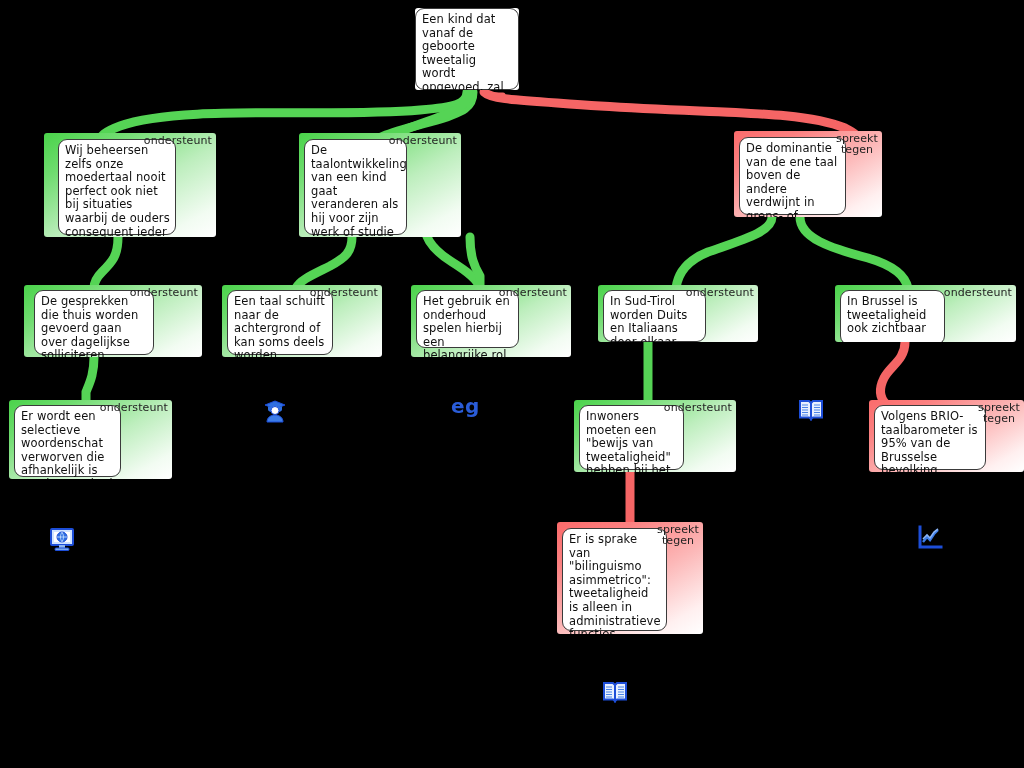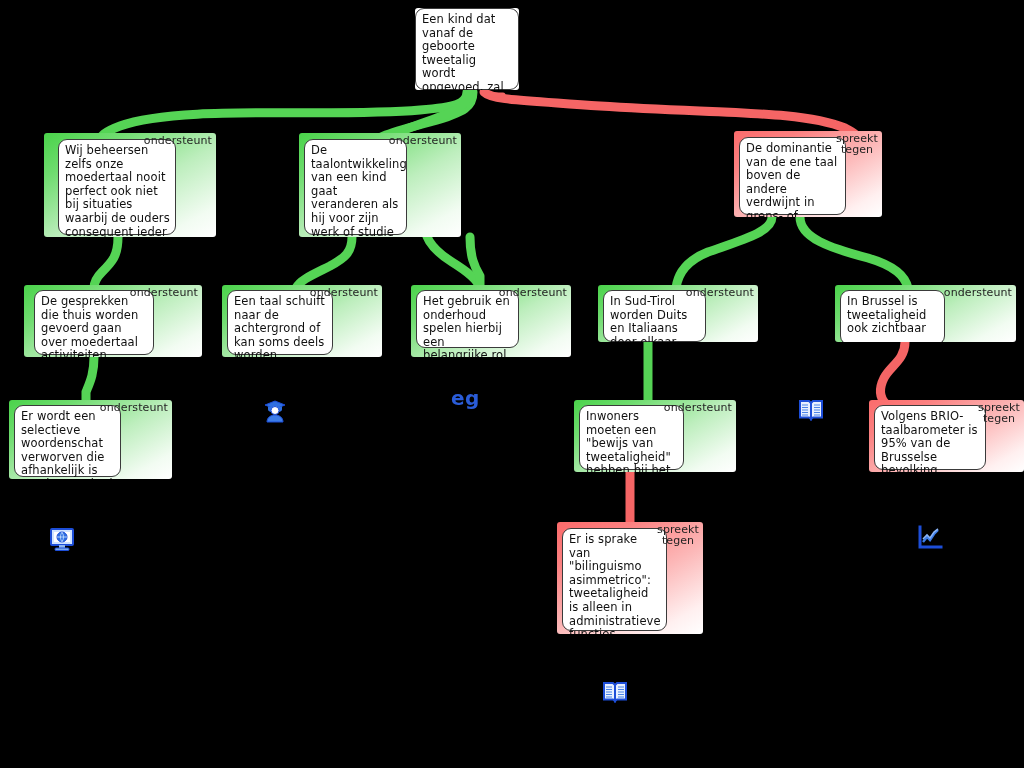--- a/index.html
+++ b/index.html
@@ -120,21 +120,21 @@
     <div class="tag">ondersteunt</div>
   </div>
 
   <div class="node red" style="left:734px;top:131px;width:148px;height:86px;">
     <div class="inner" style="left:5px;top:6px;width:107px;height:78px;">De dominantie van de ene taal boven de andere verdwijnt in grens- of tweetalige gebieden</div>
     <div class="tag">spreekt
 tegen</div>
   </div>
 
   <div class="node green" style="left:24px;top:285px;width:178px;height:72px;">
-    <div class="inner" style="left:10px;top:5px;width:120px;height:65px;">De gesprekken die thuis worden gevoerd gaan over moedertaal activiteiten</div>
+    <div class="inner" style="left:10px;top:5px;width:120px;height:65px;">De gesprekken die thuis worden gevoerd gaan over dagelijkse solliciteren</div>
     <div class="tag">ondersteunt</div>
   </div>
 
   <div class="node green" style="left:222px;top:285px;width:160px;height:72px;">
     <div class="inner" style="left:5px;top:5px;width:106px;height:65px;">Een taal schuift naar de achtergrond of kan soms deels worden vergeten</div>
     <div class="tag">ondersteunt</div>
   </div>
 
   <div class="node green" style="left:411px;top:285px;width:160px;height:72px;">
     <div class="inner" style="left:5px;top:5px;width:103px;height:58px;">Het gebruik en onderhoud spelen hierbij een belangrijke rol</div>
@@ -186,21 +186,21 @@
 
   <div class="srcicon" style="left:262px;top:398px;">
     <svg width="26" height="26" viewBox="0 0 26 26" xmlns="http://www.w3.org/2000/svg">
       <path d="M3 7 L13 3 L23 7 L13 11 Z" fill="#2f6fe0" stroke="#1d4ed8" stroke-width="1"></path>
       <path d="M6 8.5 v3 c0 2 3.2 3 7 3 s7-1 7-3 v-3" fill="#2f6fe0"></path>
       <circle cx="13" cy="12.5" r="4" fill="#ffffff" stroke="#1d4ed8" stroke-width="1"></circle>
       <path d="M5 24 c0-4.5 3.6-7 8-7 s8 2.5 8 7 z" fill="#3d7de8" stroke="#1d4ed8" stroke-width="1"></path>
     </svg>
   </div>
 
-  <div class="eglabel" style="left:451px;top:386px;">eg</div>
+  <div class="eglabel" style="left:451px;top:394px;">eg</div>
 
   <div class="srcicon" style="left:798px;top:398px;">
     <svg width="26" height="24" viewBox="0 0 26 24" xmlns="http://www.w3.org/2000/svg">
       <path d="M2 3 h9 l2 2 v16 l-2-1.6 h-9 z" fill="#e8f0ff" stroke="#1d4ed8" stroke-width="2"></path>
       <path d="M24 3 h-9 l-2 2 v16 l2-1.6 h9 z" fill="#e8f0ff" stroke="#1d4ed8" stroke-width="2"></path>
       <g stroke="#4b84e8" stroke-width="1.1">
         <path d="M4 7h6M4 9.5h6M4 12h6M4 14.5h6M4 17h6"></path>
         <path d="M16 7h6M16 9.5h6M16 12h6M16 14.5h6M16 17h6"></path>
       </g>
     </svg>

